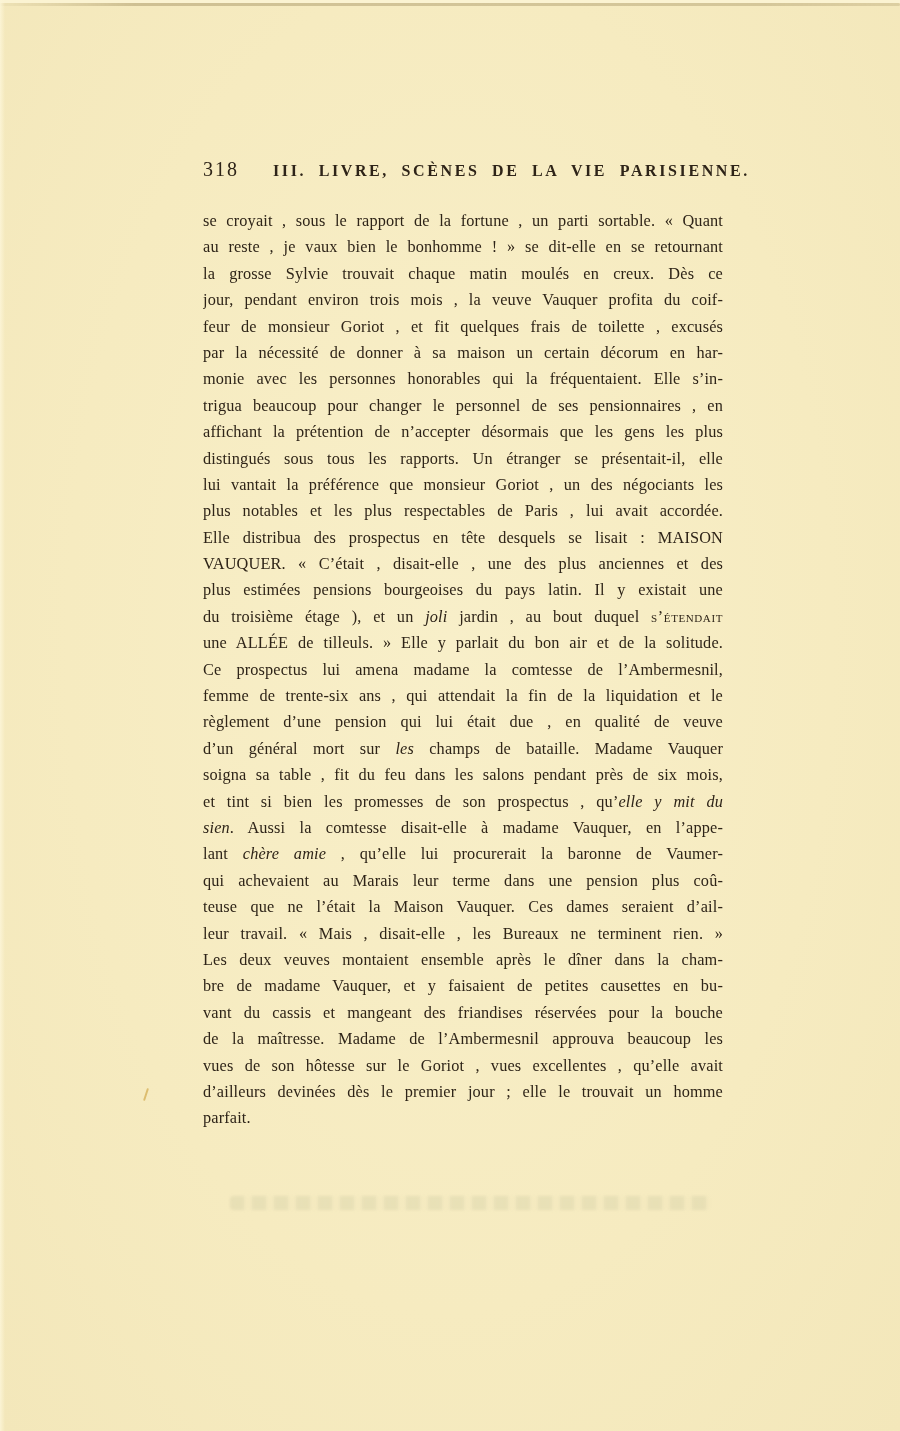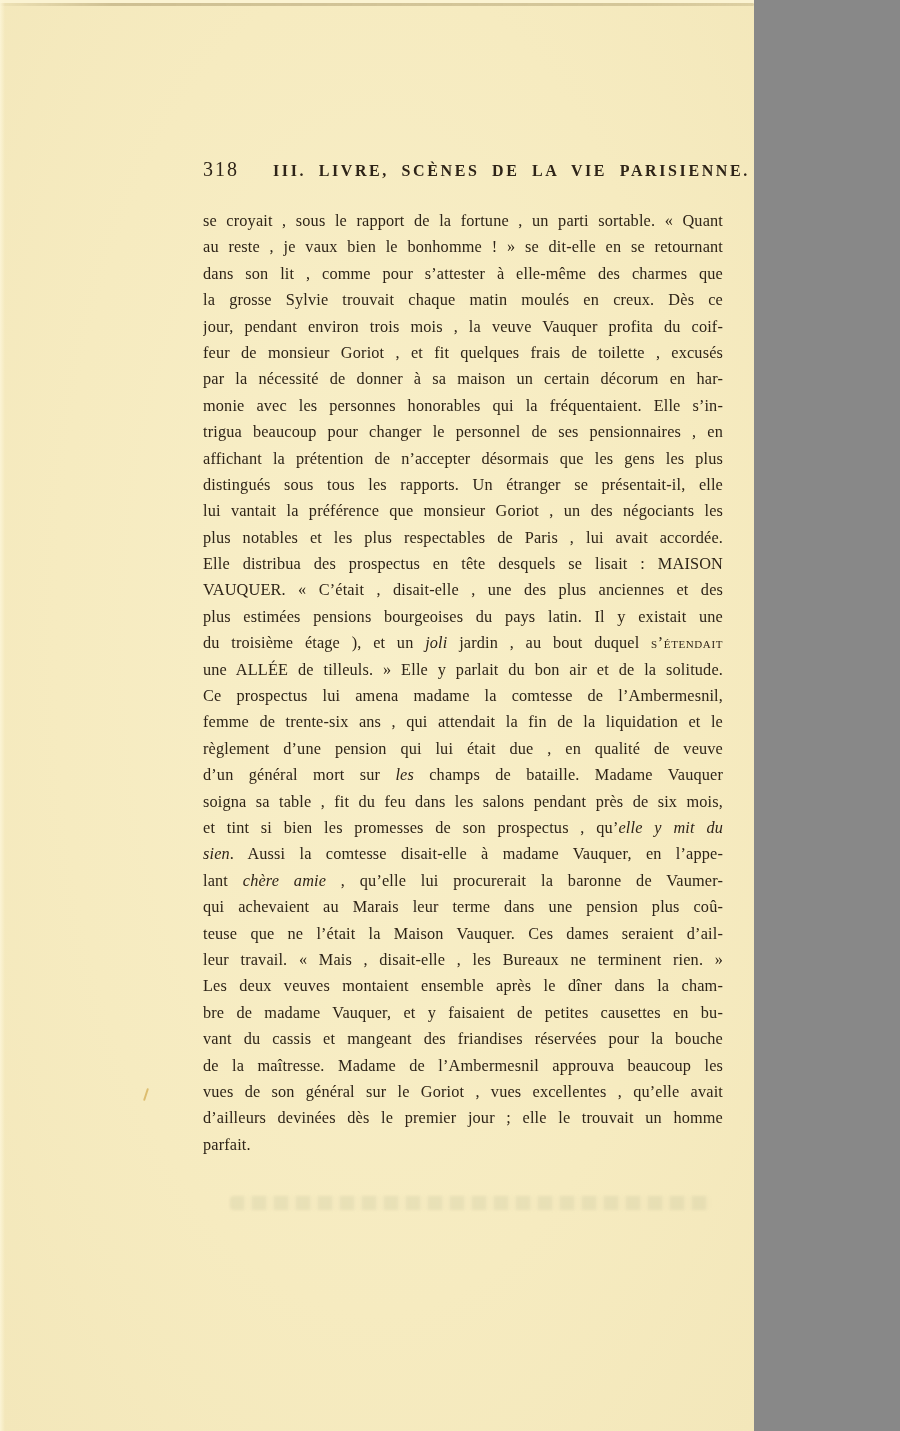--- a/index.html
+++ b/index.html
@@ -2,21 +2,21 @@
 <html><head>
 <meta charset="utf-8">
 <style>
   html, body {
     margin: 0;
     padding: 0;
     background: #888;
   }
   .scan-page {
     position: relative;
-    width: 754px;
+    width: 900px;
     height: 1431px;
     background: #f7edc3;
     background-image: radial-gradient(ellipse at 50% 45%, #f8efc9 0%, #f6ebc0 60%, #f3e7ba 100%);
     overflow: hidden;
     font-family: "Liberation Serif", "DejaVu Serif", serif;
     color: #2e2418;
   }
   
   .top-edge-light {
     position: absolute;
@@ -126,21 +126,20 @@
   <div class="show-through"></div>
 
   <div class="text-block">
     <div class="header-row">
       <span class="page-number">318</span>
       <span class="running-title">III. LIVRE, SCÈNES DE LA VIE PARISIENNE.</span>
     </div>
     <div class="body-lines">
         <div class="line"><span class="seg">se croyait , sous le rapport de la fortune , un parti sortable. « Quant</span></div>
         <div class="line"><span class="seg">au reste , je vaux bien le bonhomme ! » se dit-elle en se retournant</span></div>
-        <div class="line"><span class="seg">dans son lit , comme pour s’attester à elle-même des charmes que</span></div>
         <div class="line"><span class="seg">la grosse Sylvie trouvait chaque matin moulés en creux. Dès ce</span></div>
         <div class="line"><span class="seg">jour, pendant environ trois mois , la veuve Vauquer profita du coif-</span></div>
         <div class="line"><span class="seg">feur de monsieur Goriot , et fit quelques frais de toilette , excusés</span></div>
         <div class="line"><span class="seg">par la nécessité de donner à sa maison un certain décorum en har-</span></div>
         <div class="line"><span class="seg">monie avec les personnes honorables qui la fréquentaient. Elle s’in-</span></div>
         <div class="line"><span class="seg">trigua beaucoup pour changer le personnel de ses pensionnaires , en</span></div>
         <div class="line"><span class="seg">affichant la prétention de n’accepter désormais que les gens les plus</span></div>
         <div class="line"><span class="seg">distingués sous tous les rapports. Un étranger se présentait-il, elle</span></div>
         <div class="line"><span class="seg">lui vantait la préférence que monsieur Goriot , un des négociants les</span></div>
         <div class="line"><span class="seg">plus notables et les plus respectables de Paris , lui avait accordée.</span></div>
@@ -157,18 +156,18 @@
         <div class="line"><span class="seg">et tint si bien les promesses de son prospectus , qu’</span><span class="seg-italic">elle y mit du</span></div>
         <div class="line"><span class="seg-italic">sien</span><span class="seg">. Aussi la comtesse disait-elle à madame Vauquer, en l’appe-</span></div>
         <div class="line"><span class="seg">lant </span><span class="seg-italic">chère amie</span><span class="seg"> , qu’elle lui procurerait la baronne de Vaumer-</span></div>
         <div class="line"><span class="seg">qui achevaient au Marais leur terme dans une pension plus coû-</span></div>
         <div class="line"><span class="seg">teuse que ne l’était la Maison Vauquer. Ces dames seraient d’ail-</span></div>
         <div class="line"><span class="seg">leur travail. « Mais , disait-elle , les Bureaux ne terminent rien. »</span></div>
         <div class="line"><span class="seg">Les deux veuves montaient ensemble après le dîner dans la cham-</span></div>
         <div class="line"><span class="seg">bre de madame Vauquer, et y faisaient de petites causettes en bu-</span></div>
         <div class="line"><span class="seg">vant du cassis et mangeant des friandises réservées pour la bouche</span></div>
         <div class="line"><span class="seg">de la maîtresse. Madame de l’Ambermesnil approuva beaucoup les</span></div>
-        <div class="line"><span class="seg">vues de son général sur le Goriot , vues excellentes , qu’elle avait</span></div>
+        <div class="line"><span class="seg">vues de son hôtesse sur le Goriot , vues excellentes , qu’elle avait</span></div>
         <div class="line"><span class="seg">d’ailleurs devinées dès le premier jour ; elle le trouvait un homme</span></div>
         <div class="line line-end"><span class="seg">parfait.</span></div>
       </div>
   </div>
 </div>
 
 </body></html>

